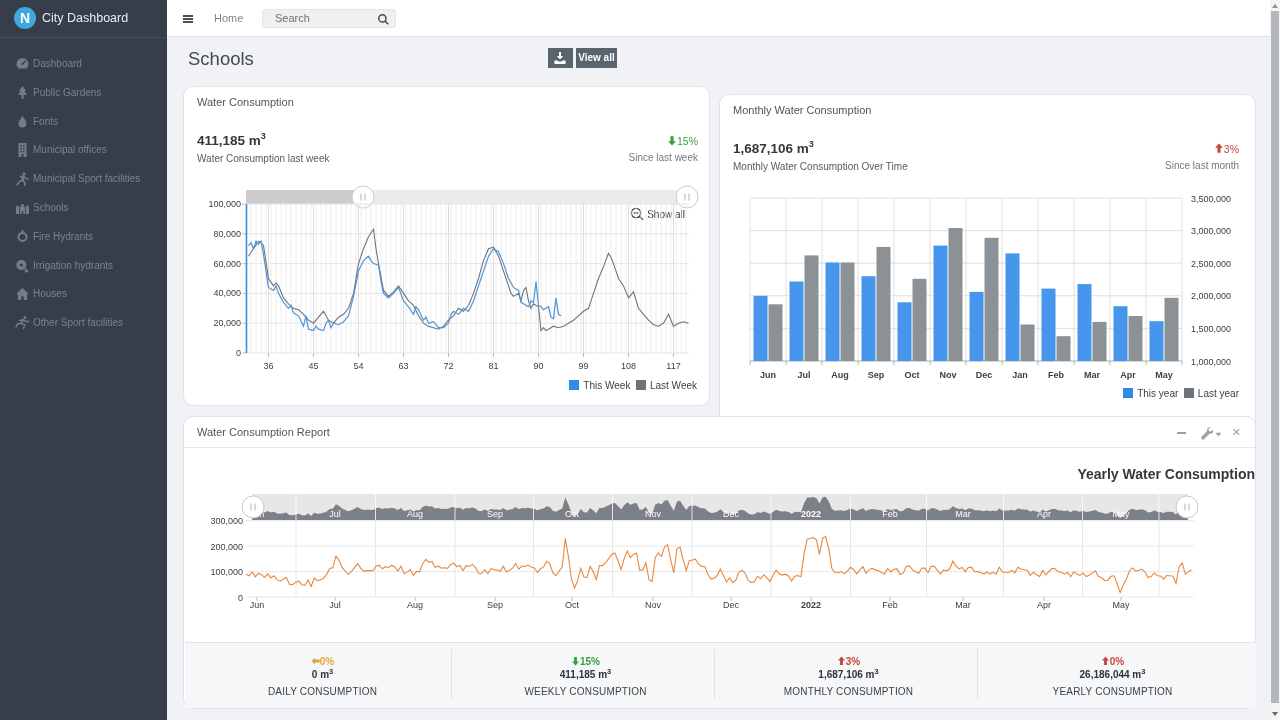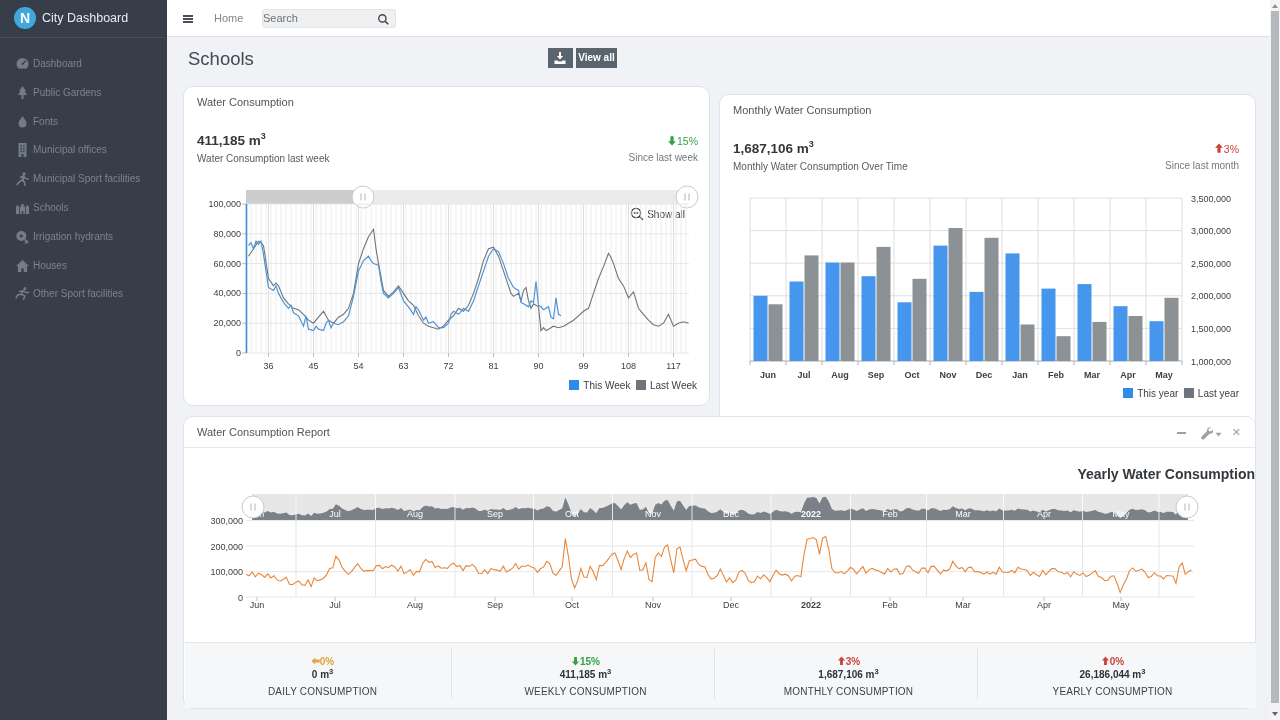--- a/index.html
+++ b/index.html
@@ -7,21 +7,21 @@
 .brand{position:absolute;left:0;top:0;width:167px;height:38px;border-bottom:1px solid #464e5a}
 .logo{position:absolute;left:14px;top:7px;width:22px;height:22px;border-radius:50%;background:#41a8dd;color:#fff;font-weight:bold;font-size:14px;text-align:center;line-height:22px}
 .brandname{position:absolute;left:42px;top:11px;font-size:12.5px;color:#e8ecf1}
 .menu{position:absolute;left:0;top:56px;width:167px}
 .mi{height:28.8px;position:relative;color:#7b838f;font-size:10px}
 .mi .tx{position:absolute;left:33px;top:2px;white-space:nowrap}
 .topnav{position:absolute;left:167px;top:0;width:1103px;height:37px;background:#fff;border-bottom:1px solid #dde1e5}
 .burger{position:absolute;left:183px;top:15px;width:10px;height:9px}
 .burger div{height:1.8px;background:#494f57;margin-bottom:1.4px}
 .home{position:absolute;left:214px;top:12px;font-size:11px;color:#82878d}
-.search{position:absolute;left:262px;top:9px;width:134px;height:19px;background:#eff0f2;border:1px solid #e2e4e7;border-radius:3px;font-size:11px;color:#6c7177;line-height:17px;padding-left:0}
+.search{position:absolute;left:262px;top:9px;width:134px;height:19px;background:#eff0f2;border:1px solid #e2e4e7;border-radius:3px;font-size:11px;color:#6c7177;line-height:17px;padding-left:12px}
 .mag{position:absolute;right:5px;top:2.5px}
 .pagetitle{position:absolute;left:188px;top:48px;font-size:18.5px;color:#434a52}
 .btn{position:absolute;background:#5a646e;border-radius:0;color:#fff}
 .btn.dl{left:548px;top:48px;width:25px;height:20px}
 .btn.va{left:576px;top:48px;width:41px;height:20px;font-size:10px;font-weight:bold;text-align:center;line-height:20px;white-space:nowrap}
 .panel{position:absolute;background:#fff;border:1px solid #dee3e8;border-radius:10px}
 #p1{left:183px;top:86px;width:527px;height:320px}
 #p2{left:719px;top:94px;width:537px;height:368px}
 #p3{left:183px;top:416px;width:1073px;height:293px}
 .ptitle{position:absolute;left:13px;top:9px;font-size:11px;color:#50565c}
@@ -86,20 +86,27 @@
           <circle fill="#747c88" cx="8.6" cy="1.8" r="1.6"></circle>
           <path fill="#747c88" stroke="#747c88" stroke-width="1.6" stroke-linecap="round" d="M5 5.2 8 4l2 2.4 2.4.7M8 4 6.7 8l2.3 2.2.3 3M6.7 8 4 9.6l-2.3 3"></path>
         </svg>
         <div class="tx">Municipal Sport facilities</div>
       </div>
       <div class="mi">
         <svg viewBox="0 0 14 14" width="15" height="14" style="position:absolute;left:15px;top:1px">
           <path fill="#747c88" d="M0.5 6h3.2v7H0.5zM1 4.5h2.2V6H1zM10.3 6h3.2v7h-3.2zM10.8 4.5H13V6h-2.2zM4.5 5.5h5V13H7.8v-2.2a0.8 0.8 0 0 0-1.6 0V13H4.5zM5.8 3h2.4v2.5H5.8z"></path>
         </svg>
         <div class="tx">Schools</div>
+      </div>
+      <div class="mi">
+        <svg viewBox="0 0 14 14" width="15" height="14" style="position:absolute;left:15px;top:1px">
+          <path fill="#747c88" d="M7 2a5 5 0 1 0 5 5 5 5 0 0 0-5-5zm0 2a3 3 0 1 1-3 3 3 3 0 0 1 3-3z"></path>
+          <path fill="#747c88" d="M6 0h2v2H6z"></path>
+        </svg>
+        <div class="tx">Fire Hydrants</div>
       </div>
       <div class="mi">
         <svg viewBox="0 0 14 14" width="15" height="14" style="position:absolute;left:15px;top:1px">
           <circle fill="#747c88" cx="5.8" cy="6" r="5"></circle>
           <circle fill="#373e4a" cx="5.8" cy="6" r="1.5"></circle>
           <path stroke="#747c88" stroke-width="1.8" d="m9.4 9.6 3 2.6"></path>
           <path stroke="#747c88" stroke-width="1.4" d="M9 12.6h3.6"></path>
         </svg>
         <div class="tx">Irrigation hydrants</div>
       </div>

